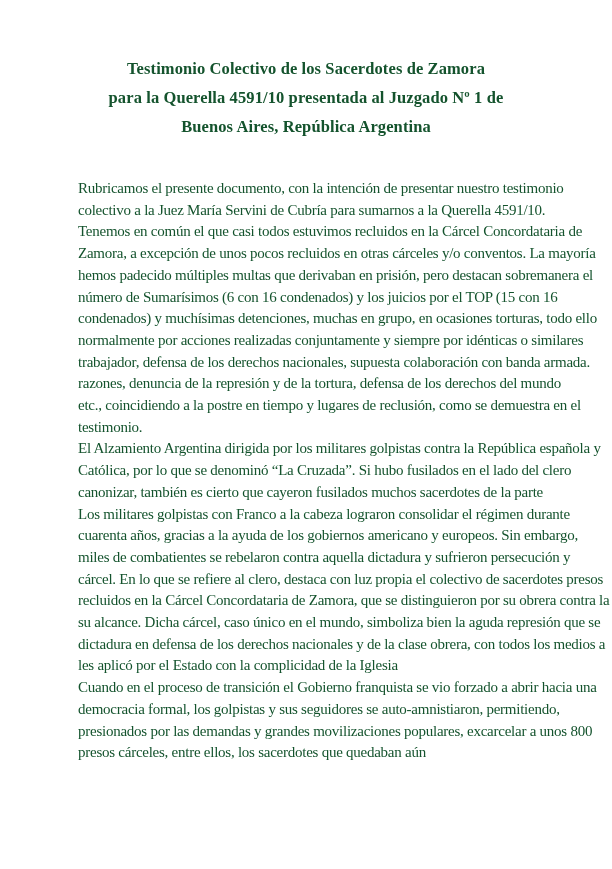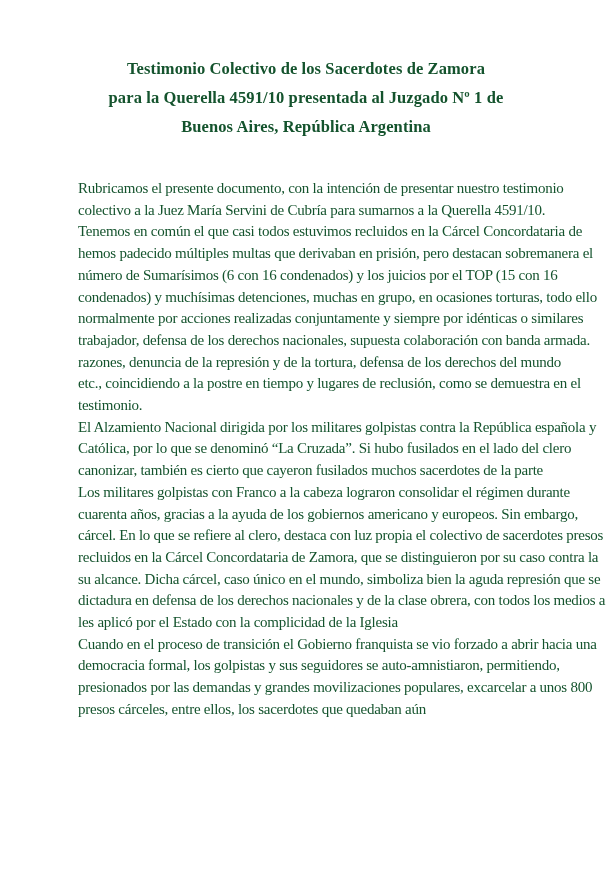--- a/index.html
+++ b/index.html
@@ -49,35 +49,37 @@
 <div class="page">
   <div class="doc-title">
       <div class="title-line">Testimonio Colectivo de los Sacerdotes de Zamora</div>
       <div class="title-line">para la Querella 4591/10 presentada al Juzgado Nº 1 de</div>
       <div class="title-line">Buenos Aires, República Argentina</div>
     </div>
   <div class="doc-body">
       <div class="body-line">Rubricamos el presente documento, con la intención de presentar nuestro testimonio</div>
       <div class="body-line">colectivo a la Juez María Servini de Cubría para sumarnos a la Querella 4591/10.</div>
       <div class="body-line">Tenemos en común el que casi todos estuvimos recluidos en la Cárcel Concordataria de</div>
+      <div class="body-line">Zamora, a excepción de unos pocos recluidos en otras cárceles y/o conventos. La mayoría</div>
       <div class="body-line">hemos padecido múltiples multas que derivaban en prisión, pero destacan sobremanera el</div>
       <div class="body-line">número de Sumarísimos (6 con 16 condenados) y los juicios por el TOP (15 con 16</div>
       <div class="body-line">condenados) y muchísimas detenciones, muchas en grupo, en ocasiones torturas, todo ello</div>
       <div class="body-line">normalmente por acciones realizadas conjuntamente y siempre por idénticas o similares</div>
       <div class="body-line">trabajador, defensa de los derechos nacionales, supuesta colaboración con banda armada.</div>
       <div class="body-line">razones, denuncia de la represión y de la tortura, defensa de los derechos del mundo</div>
       <div class="body-line">etc., coincidiendo a la postre en tiempo y lugares de reclusión, como se demuestra en el</div>
       <div class="body-line">testimonio.</div>
-      <div class="body-line">El Alzamiento Nacional dirigida por los militares golpistas contra la República española y</div>
+      <div class="body-line">El Alzamiento Argentina dirigida por los militares golpistas contra la República española y</div>
       <div class="body-line">Católica, por lo que se denominó “La Cruzada”. Si hubo fusilados en el lado del clero</div>
       <div class="body-line">canonizar, también es cierto que cayeron fusilados muchos sacerdotes de la parte</div>
       <div class="body-line">Los militares golpistas con Franco a la cabeza lograron consolidar el régimen durante</div>
       <div class="body-line">cuarenta años, gracias a la ayuda de los gobiernos americano y europeos. Sin embargo,</div>
+      <div class="body-line">miles de combatientes se rebelaron contra aquella dictadura y sufrieron persecución y</div>
       <div class="body-line">cárcel. En lo que se refiere al clero, destaca con luz propia el colectivo de sacerdotes presos</div>
-      <div class="body-line">recluidos en la Cárcel Concordataria de Zamora, que se distinguieron por su caso contra la</div>
+      <div class="body-line">recluidos en la Cárcel Concordataria de Zamora, que se distinguieron por su obrera contra la</div>
       <div class="body-line">su alcance. Dicha cárcel, caso único en el mundo, simboliza bien la aguda represión que se</div>
       <div class="body-line">dictadura en defensa de los derechos nacionales y de la clase obrera, con todos los medios a</div>
       <div class="body-line">les aplicó por el Estado con la complicidad de la Iglesia</div>
       <div class="body-line">Cuando en el proceso de transición el Gobierno franquista se vio forzado a abrir hacia una</div>
       <div class="body-line">democracia formal, los golpistas y sus seguidores se auto-amnistiaron, permitiendo,</div>
       <div class="body-line">presionados por las demandas y grandes movilizaciones populares, excarcelar a unos 800</div>
       <div class="body-line">presos cárceles, entre ellos, los sacerdotes que quedaban aún</div>
     </div>
 </div>
 

